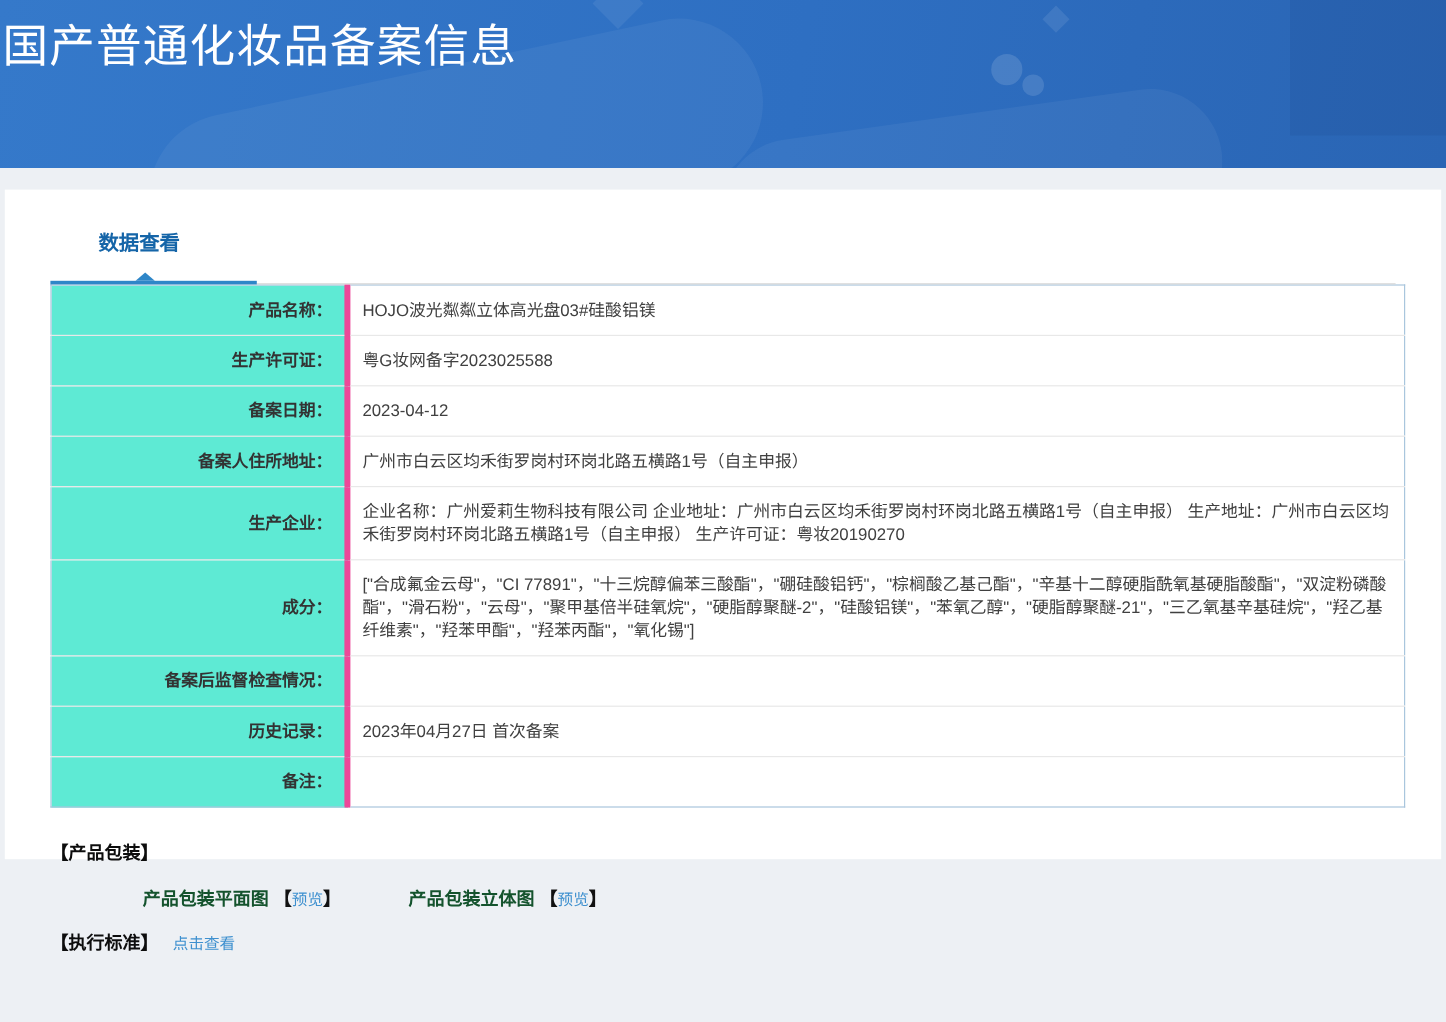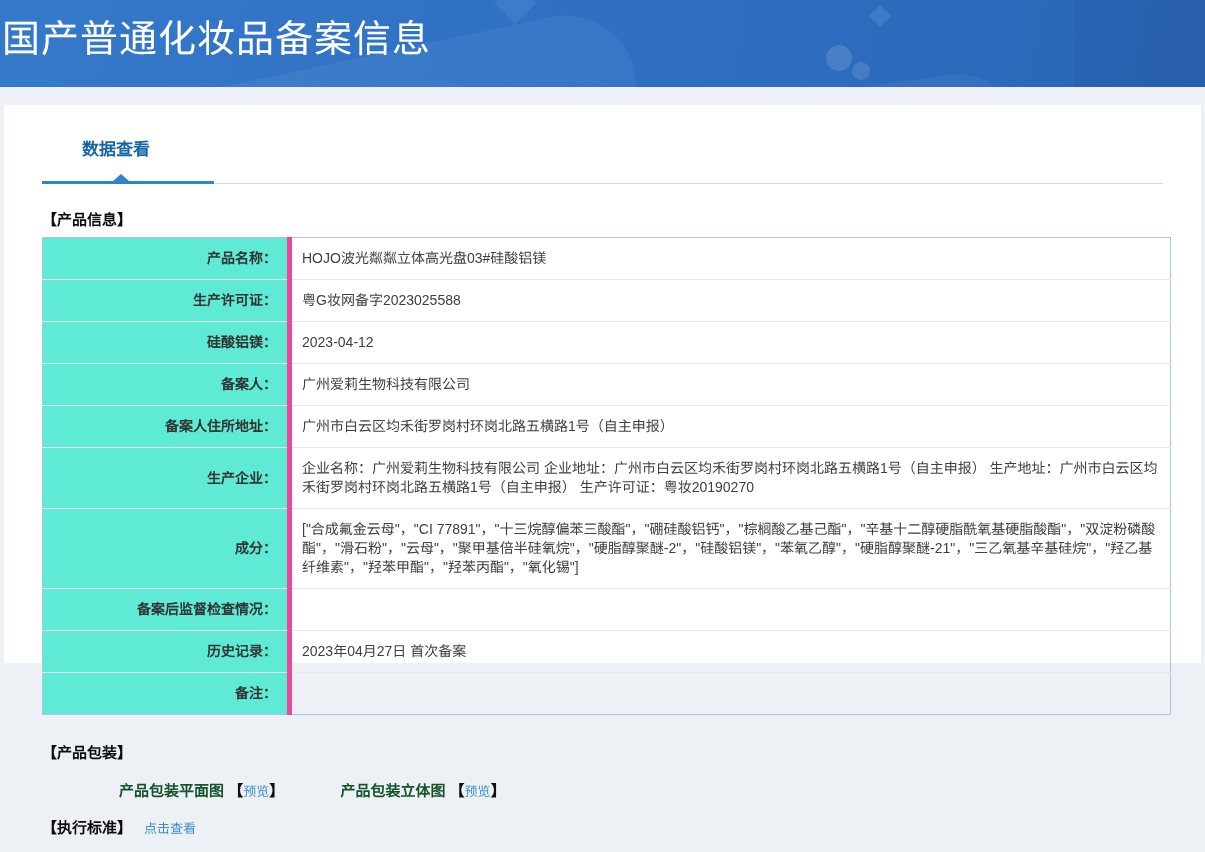--- a/index.html
+++ b/index.html
@@ -8,21 +8,21 @@
     width:1205px; height:852px;
     background:#edf0f4;
     font-family:"Liberation Sans","DejaVu Sans",sans-serif;
     color:#333;
     overflow:hidden;
   }
 
   
   .banner {
     position:relative;
-    height:87px;
+    height:140px;
     background:linear-gradient(100deg,#3579ca 0%,#2e6fc2 55%,#2a65b4 100%);
     overflow:hidden;
   }
   .banner-title {
     position:absolute; left:2px; top:8px;
     margin:0;
     font-size:38px; font-weight:400; color:#ffffff;
     letter-spacing:1px;
     white-space:nowrap;
   }
@@ -157,39 +157,34 @@
   <div class="tabbar">
     <span class="tab">数据查看</span>
     <div class="tab-rule">
       <div class="tab-rule-active">
         <span class="arrow-up-icon"></span>
       </div>
       <div class="tab-rule-rest"></div>
     </div>
   </div>
 
-  <div class="section-title">【产品信息】</div>
 
   <table class="info">
     <tbody>
       <tr>
         <th>产品名称：</th>
         <td>HOJO波光粼粼立体高光盘03#硅酸铝镁</td>
       </tr>
       <tr>
         <th>生产许可证：</th>
         <td>粤G妆网备字2023025588</td>
       </tr>
       <tr>
-        <th>硅酸铝镁：</th>
+        <th>备案日期：</th>
         <td>2023-04-12</td>
-      </tr>
-      <tr>
-        <th>备案人：</th>
-        <td>广州爱莉生物科技有限公司</td>
       </tr>
       <tr>
         <th>备案人住所地址：</th>
         <td>广州市白云区均禾街罗岗村环岗北路五横路1号（自主申报）</td>
       </tr>
       <tr>
         <th>生产企业：</th>
         <td>企业名称：广州爱莉生物科技有限公司 企业地址：广州市白云区均禾街罗岗村环岗北路五横路1号（自主申报） 生产地址：广州市白云区均禾街罗岗村环岗北路五横路1号（自主申报） 生产许可证：粤妆20190270</td>
       </tr>
       <tr>

